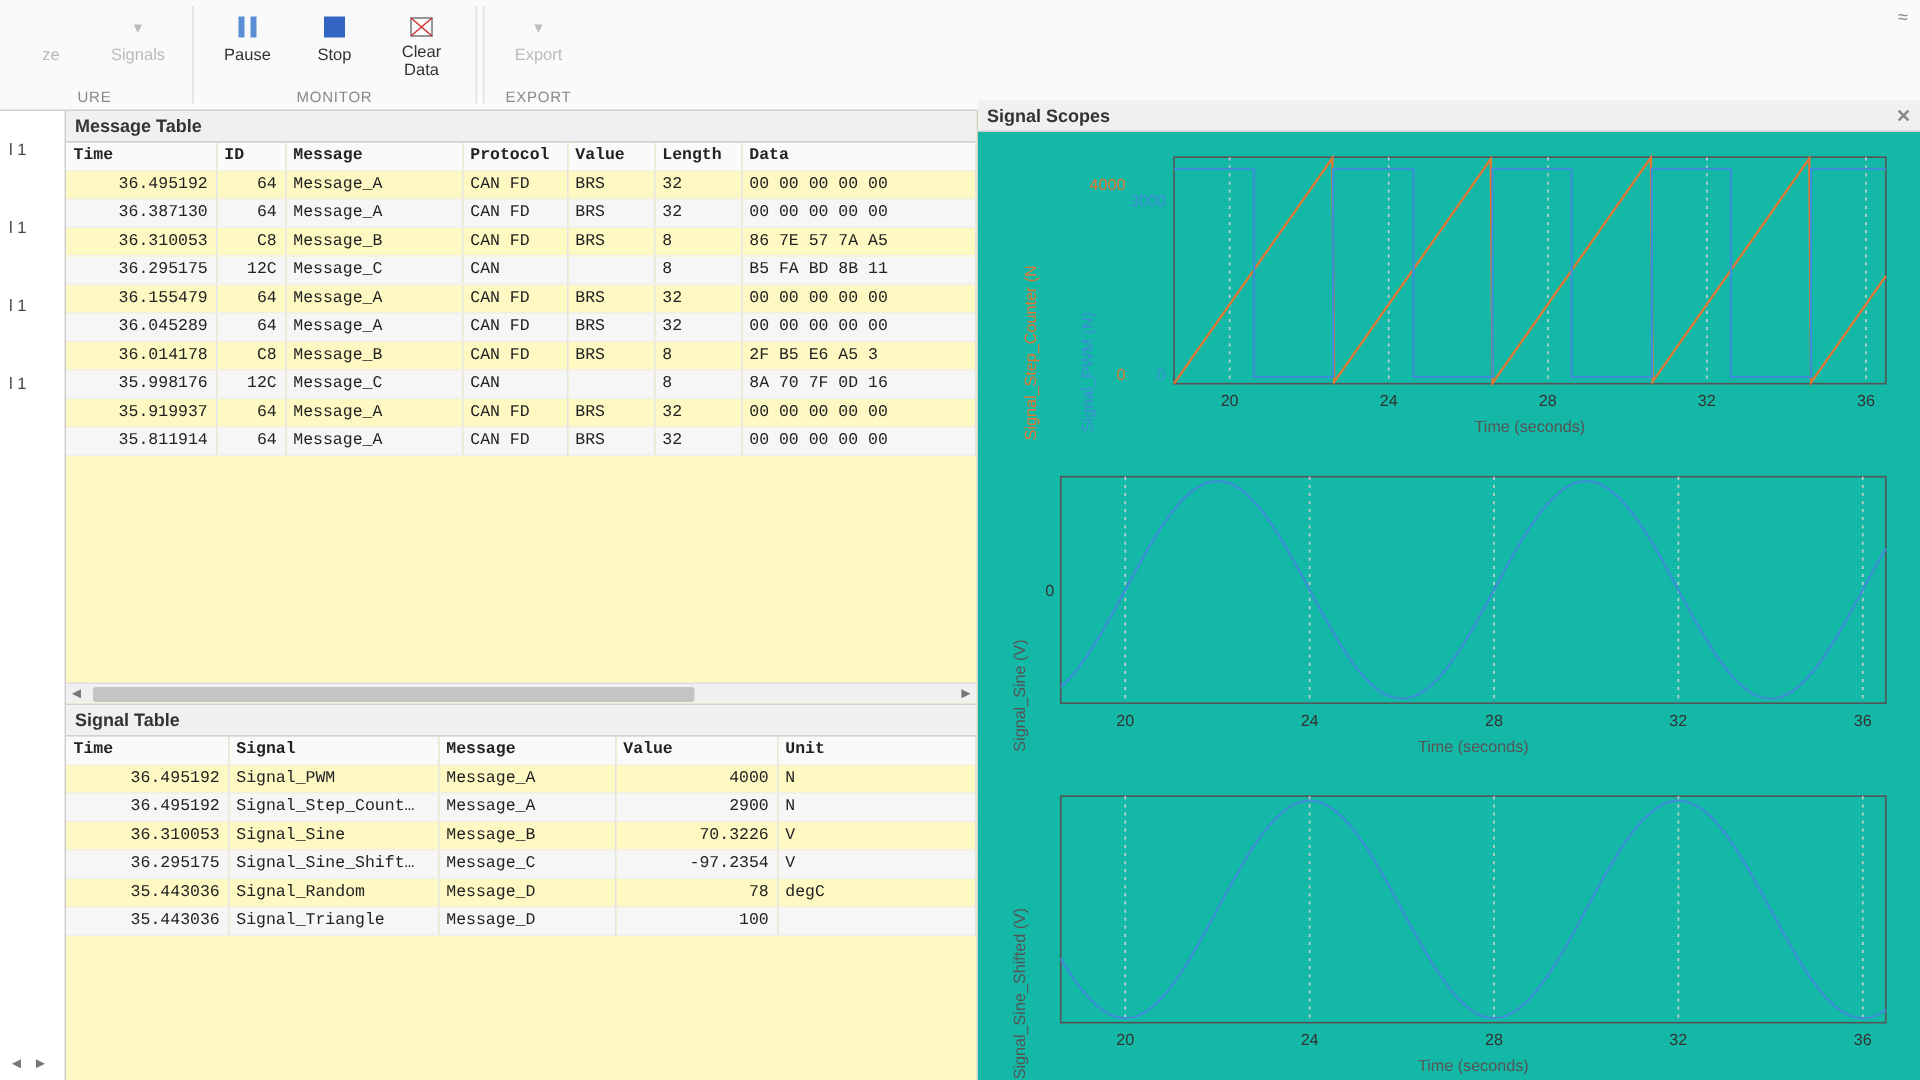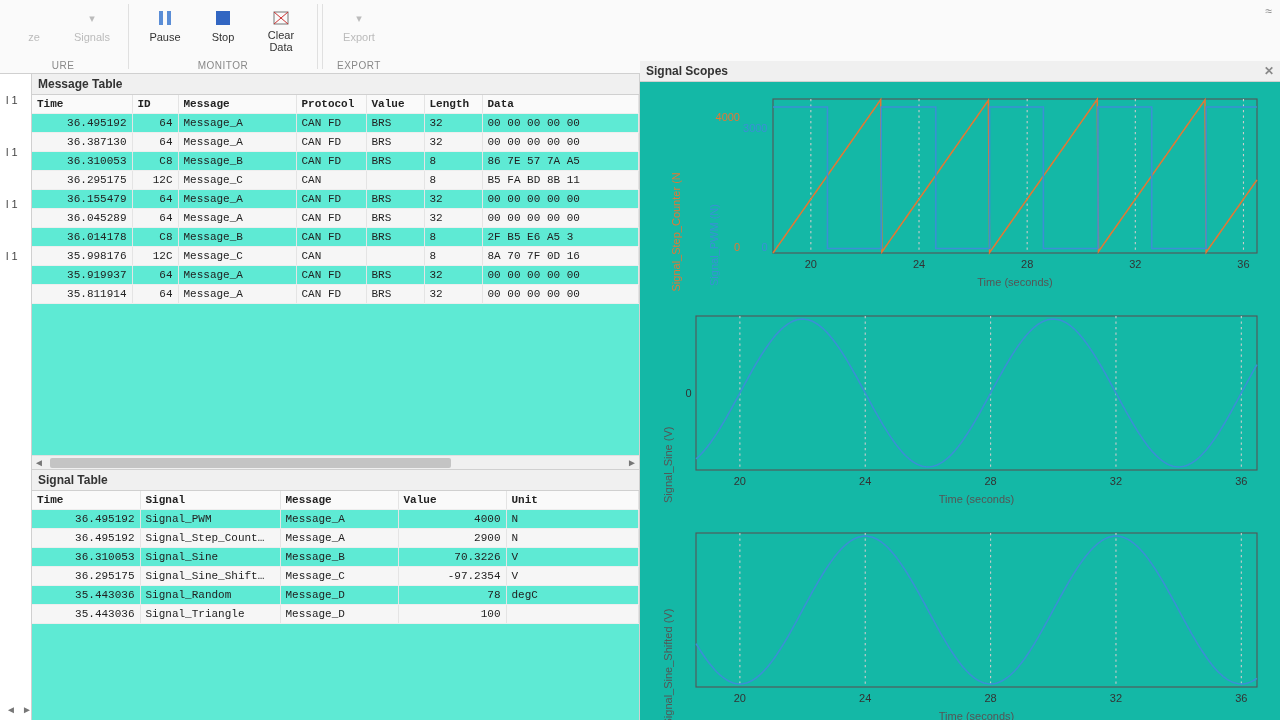--- a/index.html
+++ b/index.html
@@ -14,27 +14,27 @@
   .rgroup { display: flex; flex-direction: column; align-items: center; padding: 2px 6px; position: relative; }
   .rgroup .buttons { display: flex; gap: 2px; }
   .rgroup .label { font-size: 10px; color: #888; margin-top: 2px; letter-spacing: 0.5px; }
   .rbtn { display: flex; flex-direction: column; align-items: center; justify-content: flex-start; width: 56px; height: 56px; padding: 4px 2px; border: 1px solid transparent; background: transparent; cursor: default; font-size: 11px; color: #333; }
   .rbtn.disabled { color: #bbb; }
   .rbtn .icon { width: 22px; height: 22px; margin-bottom: 2px; display:flex; align-items:center; justify-content:center; }
   .rbtn .txt { text-align: center; line-height: 1.1; }
   .vsep { width: 1px; background: #e0e0e0; margin: 4px 2px; align-self: stretch; }
 
   .workspace { display: flex; flex: 1; min-height: 0; }
-  .sidebar { width: 32px; background: #fff; border-right: 1px solid #d0d0d0; display:flex; flex-direction:column; gap: 40px; padding-top: 20px; font-size: 11px; color:#444; }
+  .sidebar { width: 44px; background: #fff; border-right: 1px solid #d0d0d0; display:flex; flex-direction:column; gap: 40px; padding-top: 20px; font-size: 11px; color:#444; }
   .sidebar .sidetxt { padding-left: 6px; white-space: nowrap; overflow: hidden; }
   .sidebar .navctrl { display:flex; gap:6px; padding-left:6px; margin-top:auto; margin-bottom:6px; }
   .navctrl span { width:10px; height:10px; display:inline-flex; align-items:center; justify-content:center; color:#777; font-size:10px; }
 
   .main { flex: 1; display: flex; min-width:0; }
-  .tables { width: 608px; display:flex; flex-direction:column; border-right:1px solid #d0d0d0; background:#5eead4; }
+  .tables { width: 608px; display:flex; flex-direction:column; border-right:1px solid #d0d0d0; background:#fef9c3; }
   .scopes { flex:1; background:#14b8a6; display:flex; flex-direction:column;justify-content:center; }
 
   .panel-title { background:#f0f0f0; border-bottom:1px solid #d0d0d0; padding:3px 6px; font-weight:bold; font-size:12px; color:#333; display:flex; align-items:center; }
   .panel-title .close { margin-left:auto; color:#888; font-size:12px; cursor:default; }
 
   table { border-collapse: collapse; width:100%; font-family: "Consolas","Courier New",monospace; font-size:11px; table-layout:fixed; }
   th, td { border-right:1px solid #e4e4e4; border-bottom:1px solid #eee; padding:3px 5px; text-align:left; white-space:nowrap; overflow:hidden; text-overflow:ellipsis; }
   th { background:#fafafa; font-weight:bold; position:sticky; top:0; text-align:left; }
   tbody tr:nth-child(even) td { background:#f6f6f6; }
   .tbl-msg { flex: 1 1 360px; overflow:hidden; display:flex; flex-direction:column; border-bottom:1px solid #d0d0d0; }

